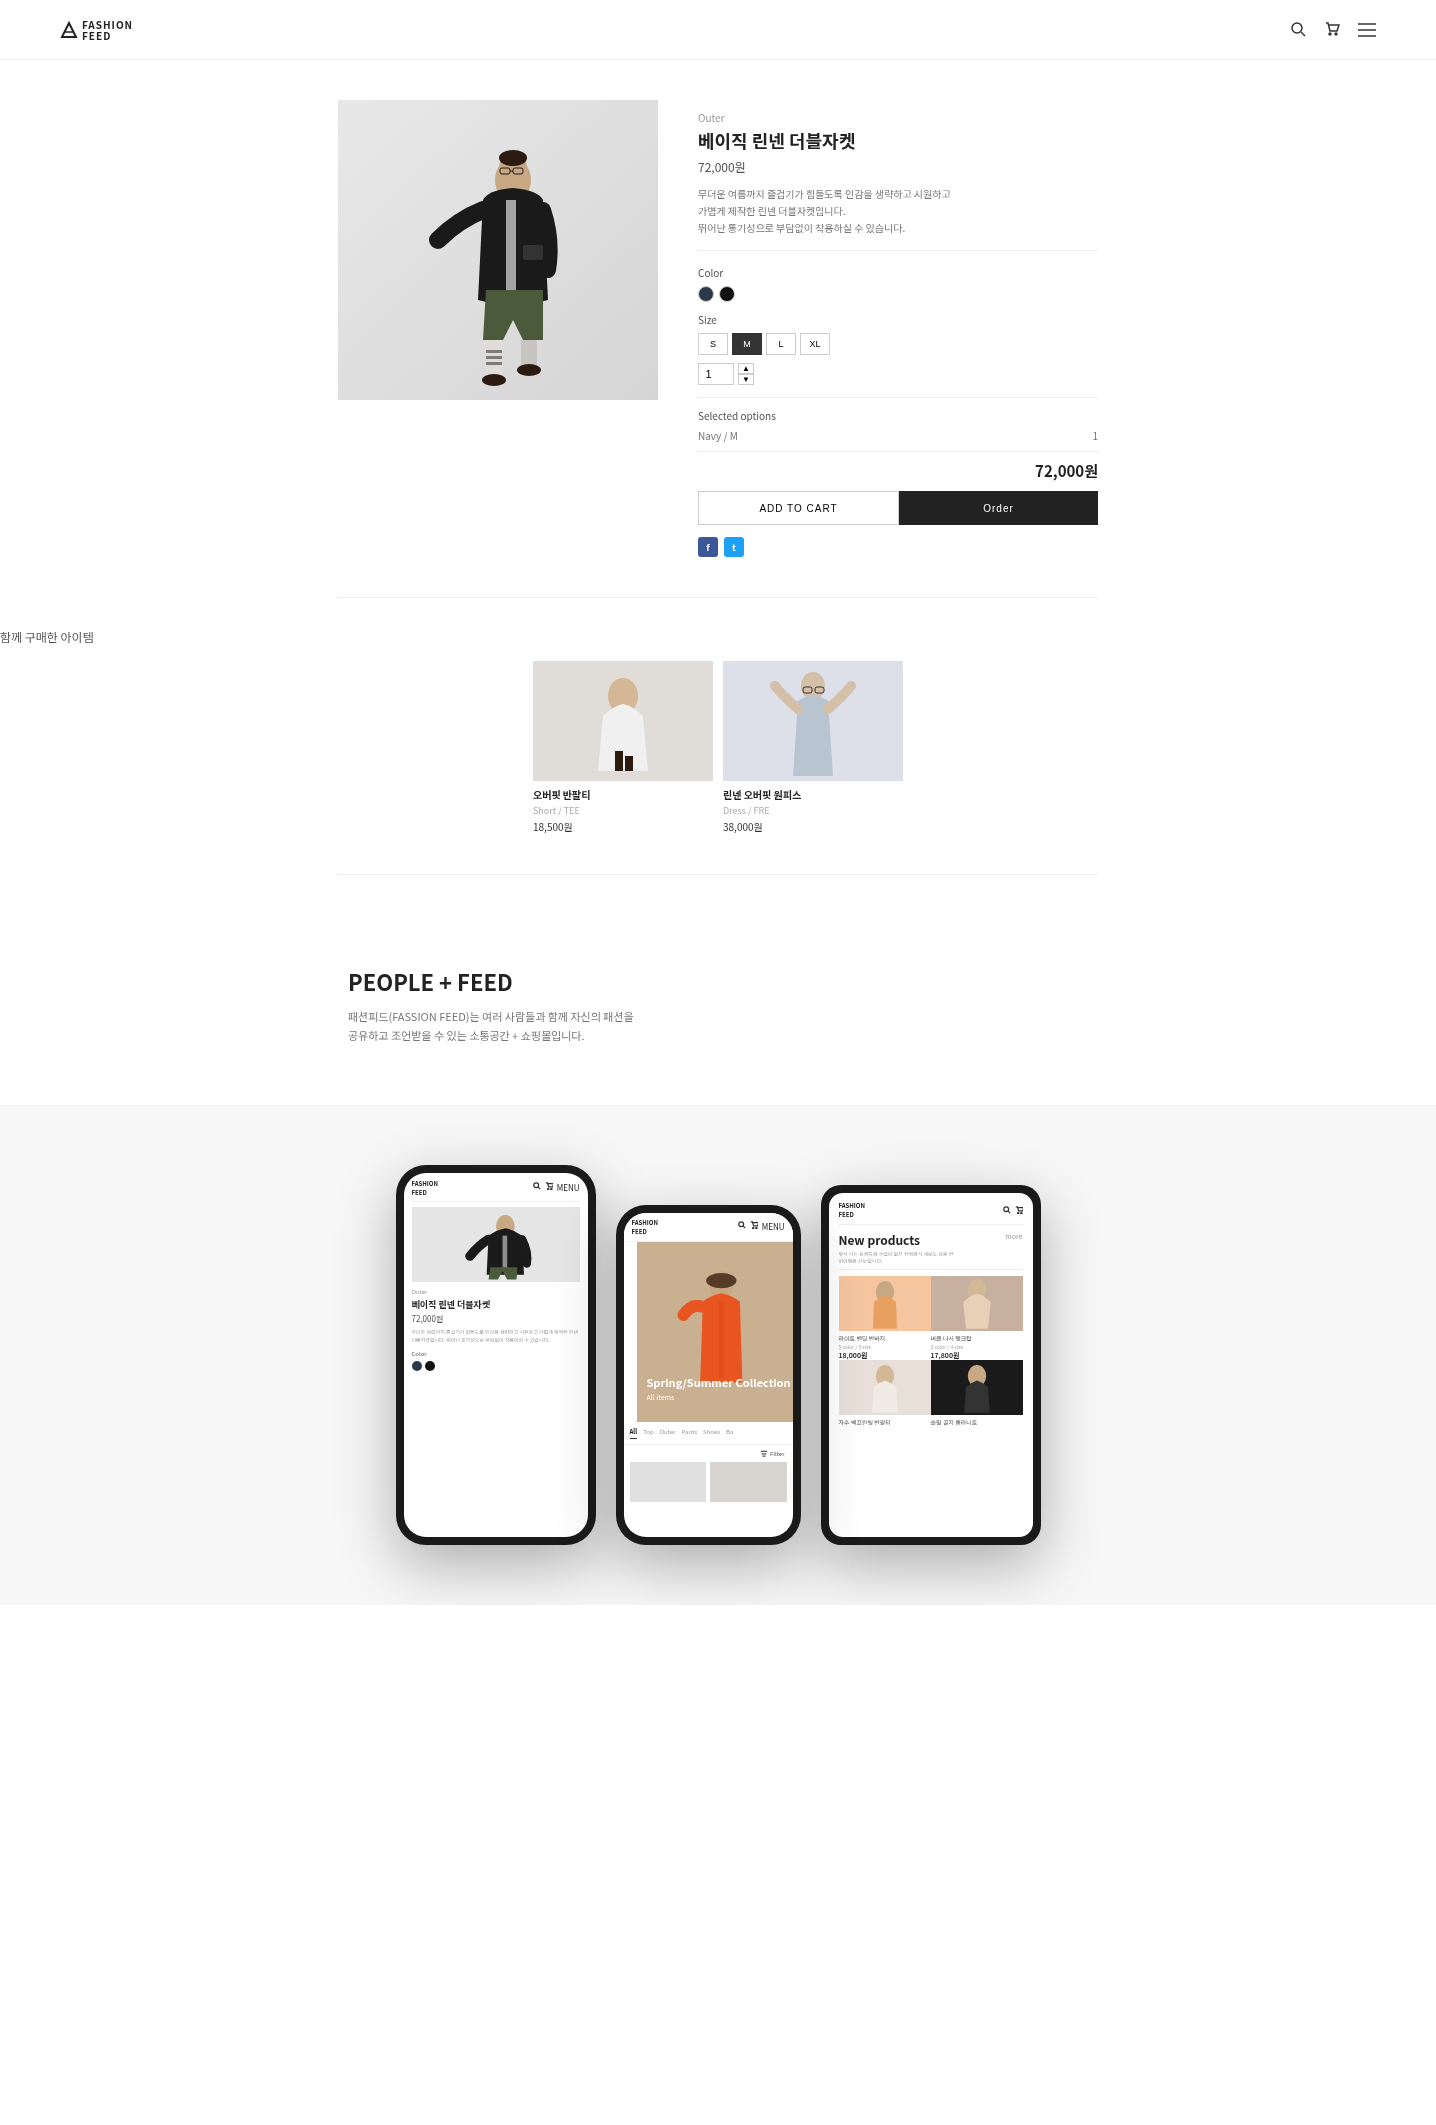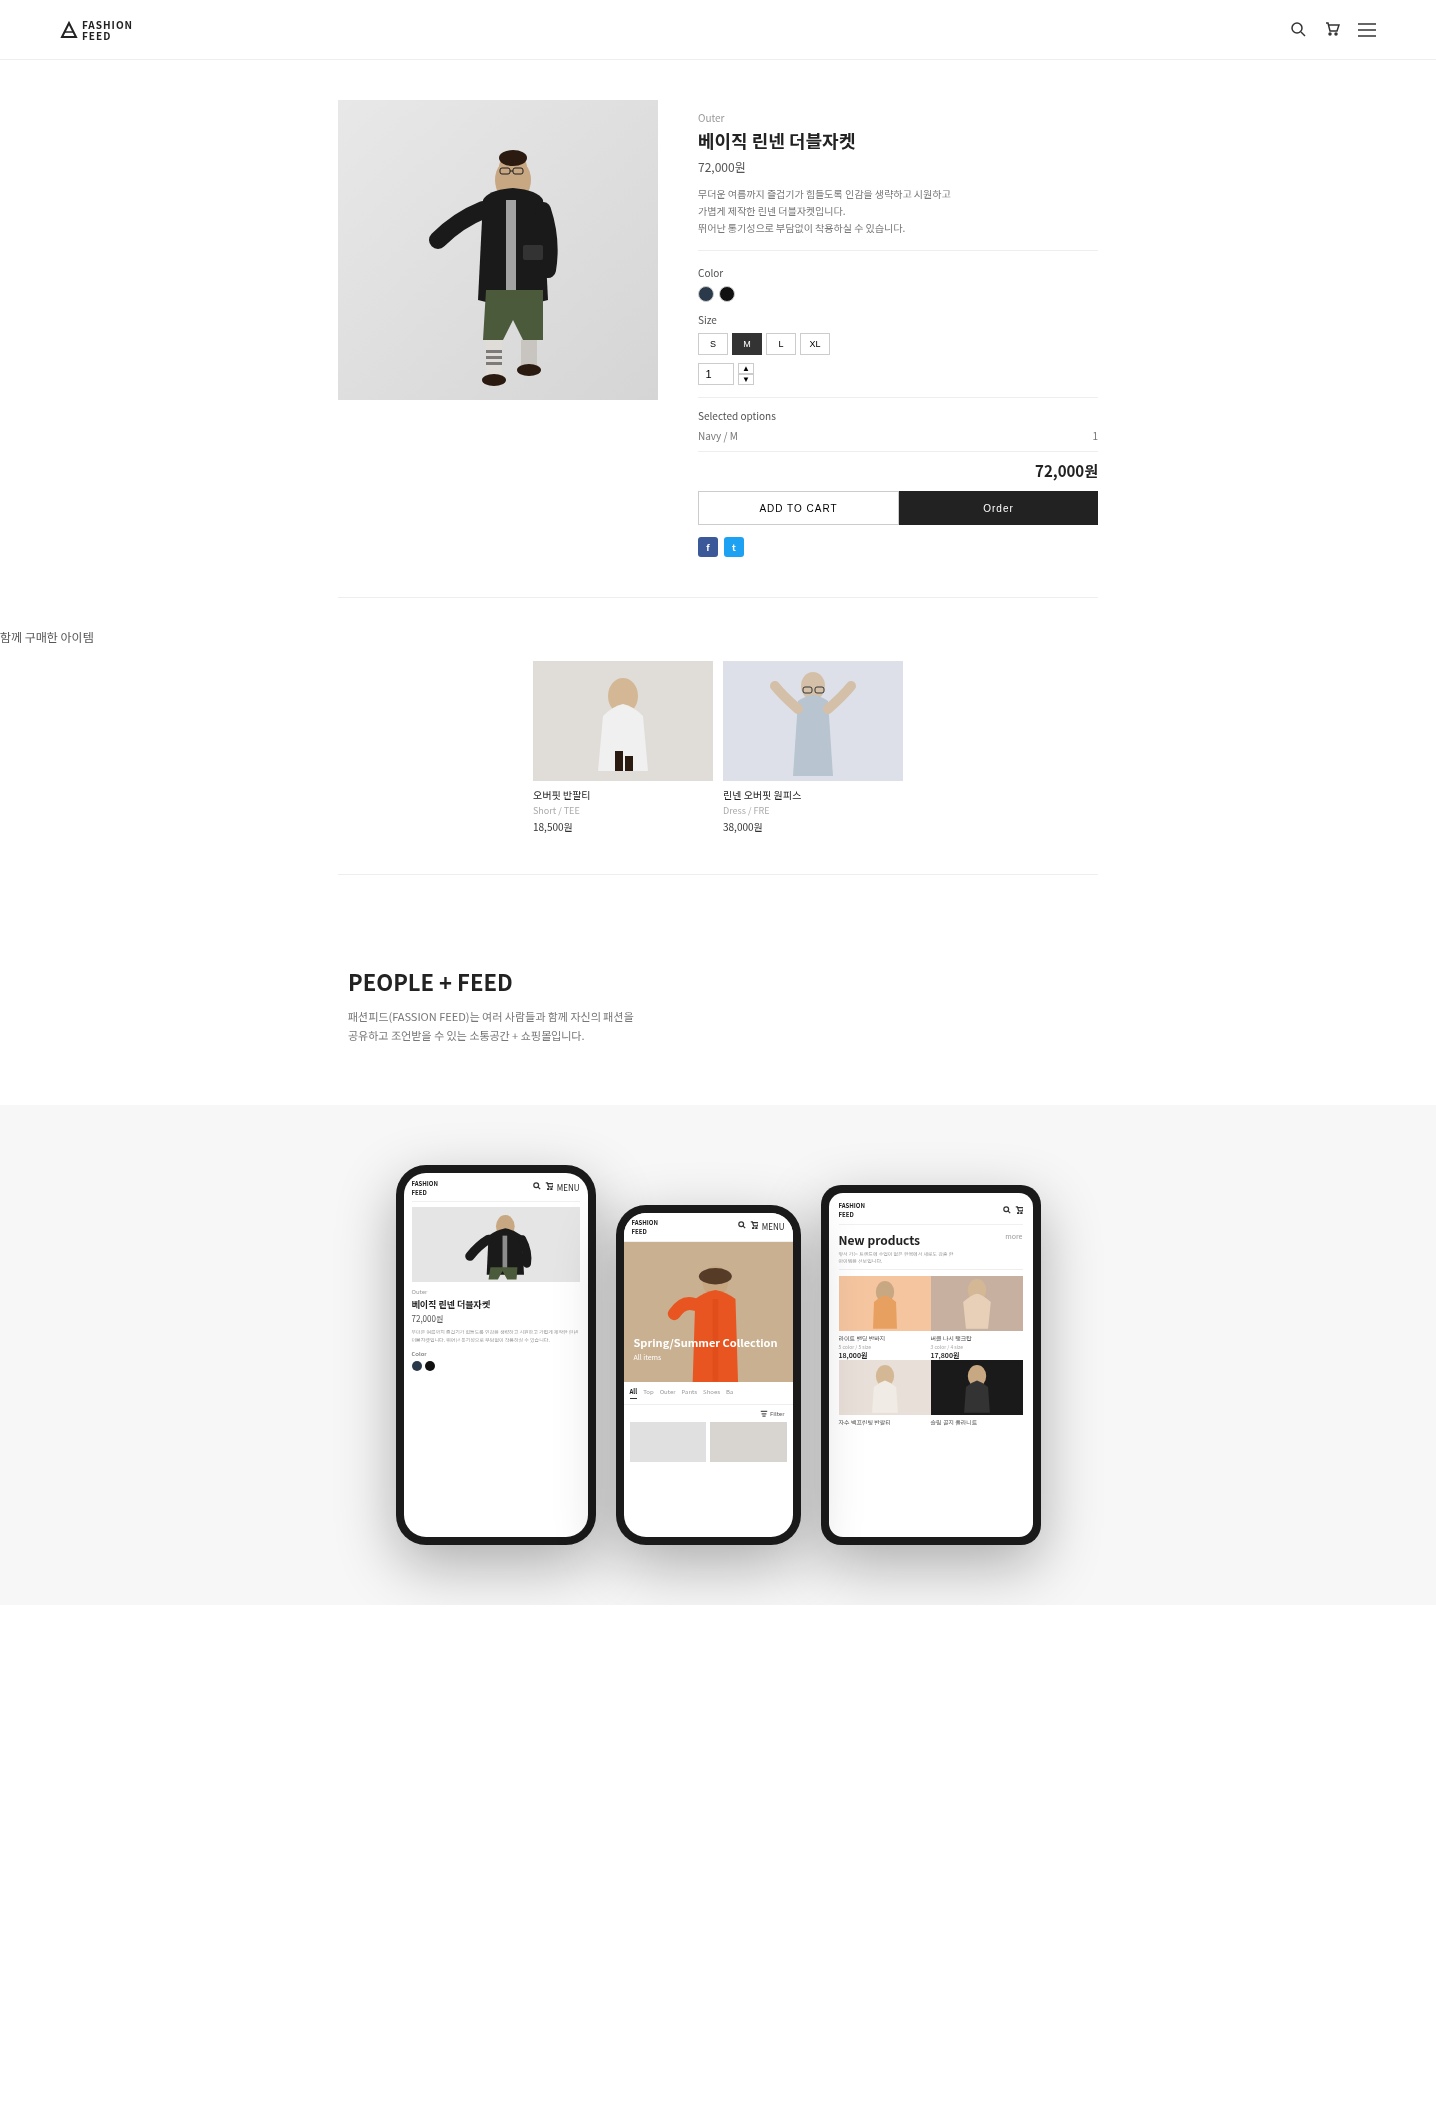--- a/index.html
+++ b/index.html
@@ -73,21 +73,21 @@
     .divider { height: 1px; background: #eee; max-width: 760px; margin: 30px auto; }
 
     
     .section-title { text-align: left; font-size: 12px; color: #555; margin-bottom: 16px; }
     .product-grid { display: flex; gap: 10px; justify-content: center; max-width: 780px; margin: 0 auto 40px; padding: 0 20px; }
     .product-card { flex: 1; max-width: 180px; }
     .product-card-img {
       width: 100%; height: 120px; background: #e8e8e8; margin-bottom: 6px;
       overflow: hidden; position: relative;
     }
-    .product-card-name { font-size: 10px; font-weight: 400; margin-bottom: 2px; }
+    .product-card-name { font-size: 10px; font-weight: 700; margin-bottom: 2px; }
     .product-card-sub { font-size: 9px; color: #aaa; margin-bottom: 2px; }
     .product-card-price { font-size: 10px; color: #333; }
 
     
     .people-feed-section { padding: 60px 20px; max-width: 780px; margin: 0 auto; }
     .people-feed-title { font-size: 22px; font-weight: 700; margin-bottom: 10px; }
     .people-feed-desc { font-size: 11px; color: #777; line-height: 1.7; }
 
     
     .mockups-section {
@@ -375,21 +375,21 @@
               </svg>
             <svg width="8" height="8" viewBox="0 0 10 10" stroke="#333" stroke-width="1.5" fill="none">
                 <path d="M1 1h2l1.5 5h5l1.5-4H3.5"></path>
                 <circle cx="4" cy="9" r="0.8" fill="#333"></circle>
                 <circle cx="8" cy="9" r="0.8" fill="#333"></circle>
               </svg>
             <span style="font-size:8px;">MENU</span>
           </div>
         </div>
 
-        <div style="position:relative; height:140px; overflow:hidden; background:#c8b090;">
+        <div style="position:relative; height:180px; overflow:hidden; background:#c8b090;margin-left:13px;">
           <svg width="100%" height="180" viewBox="0 0 185 180">
             <rect width="185" height="180" fill="#c8b090"></rect>
 
             <ellipse cx="100" cy="35" rx="14" ry="17" fill="#c8a882"></ellipse>
             <rect x="82" y="20" width="36" height="18" rx="18" fill="#3a2010" opacity="0.8"></rect>
             <path d="M78,54 Q88,46 100,44 Q112,46 122,54 L125,150 L75,150 Z" fill="#e85520"></path>
             <rect x="97" y="54" width="6" height="90" fill="#d04010" opacity="0.3"></rect>
             <path d="M78,60 Q65,55 55,70" stroke="#e85520" stroke-width="14" stroke-linecap="round" fill="none"></path>
           </svg>
           

